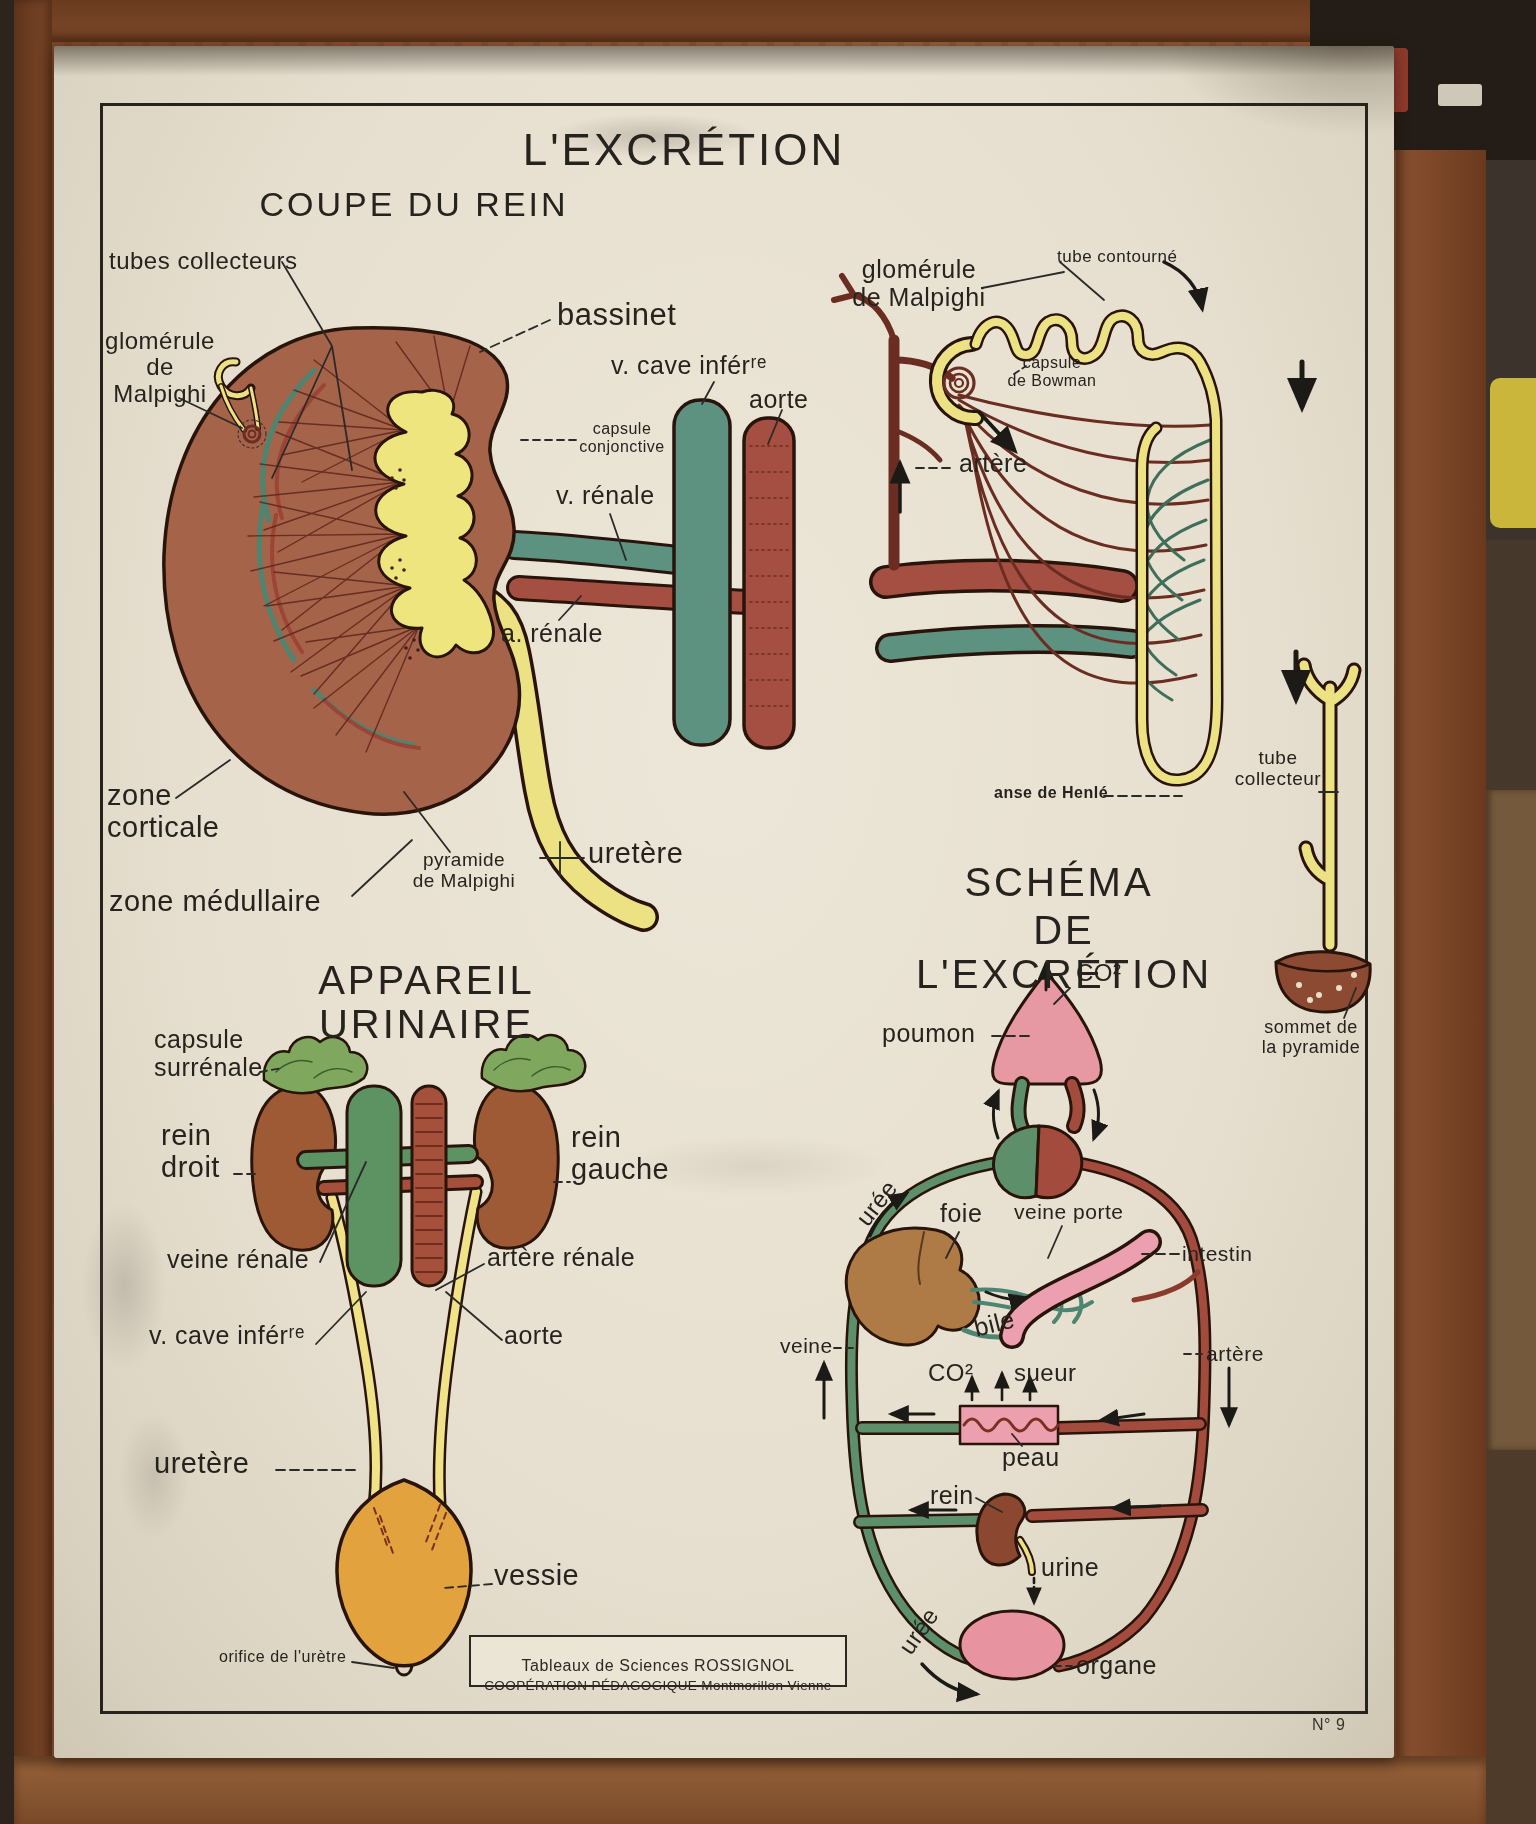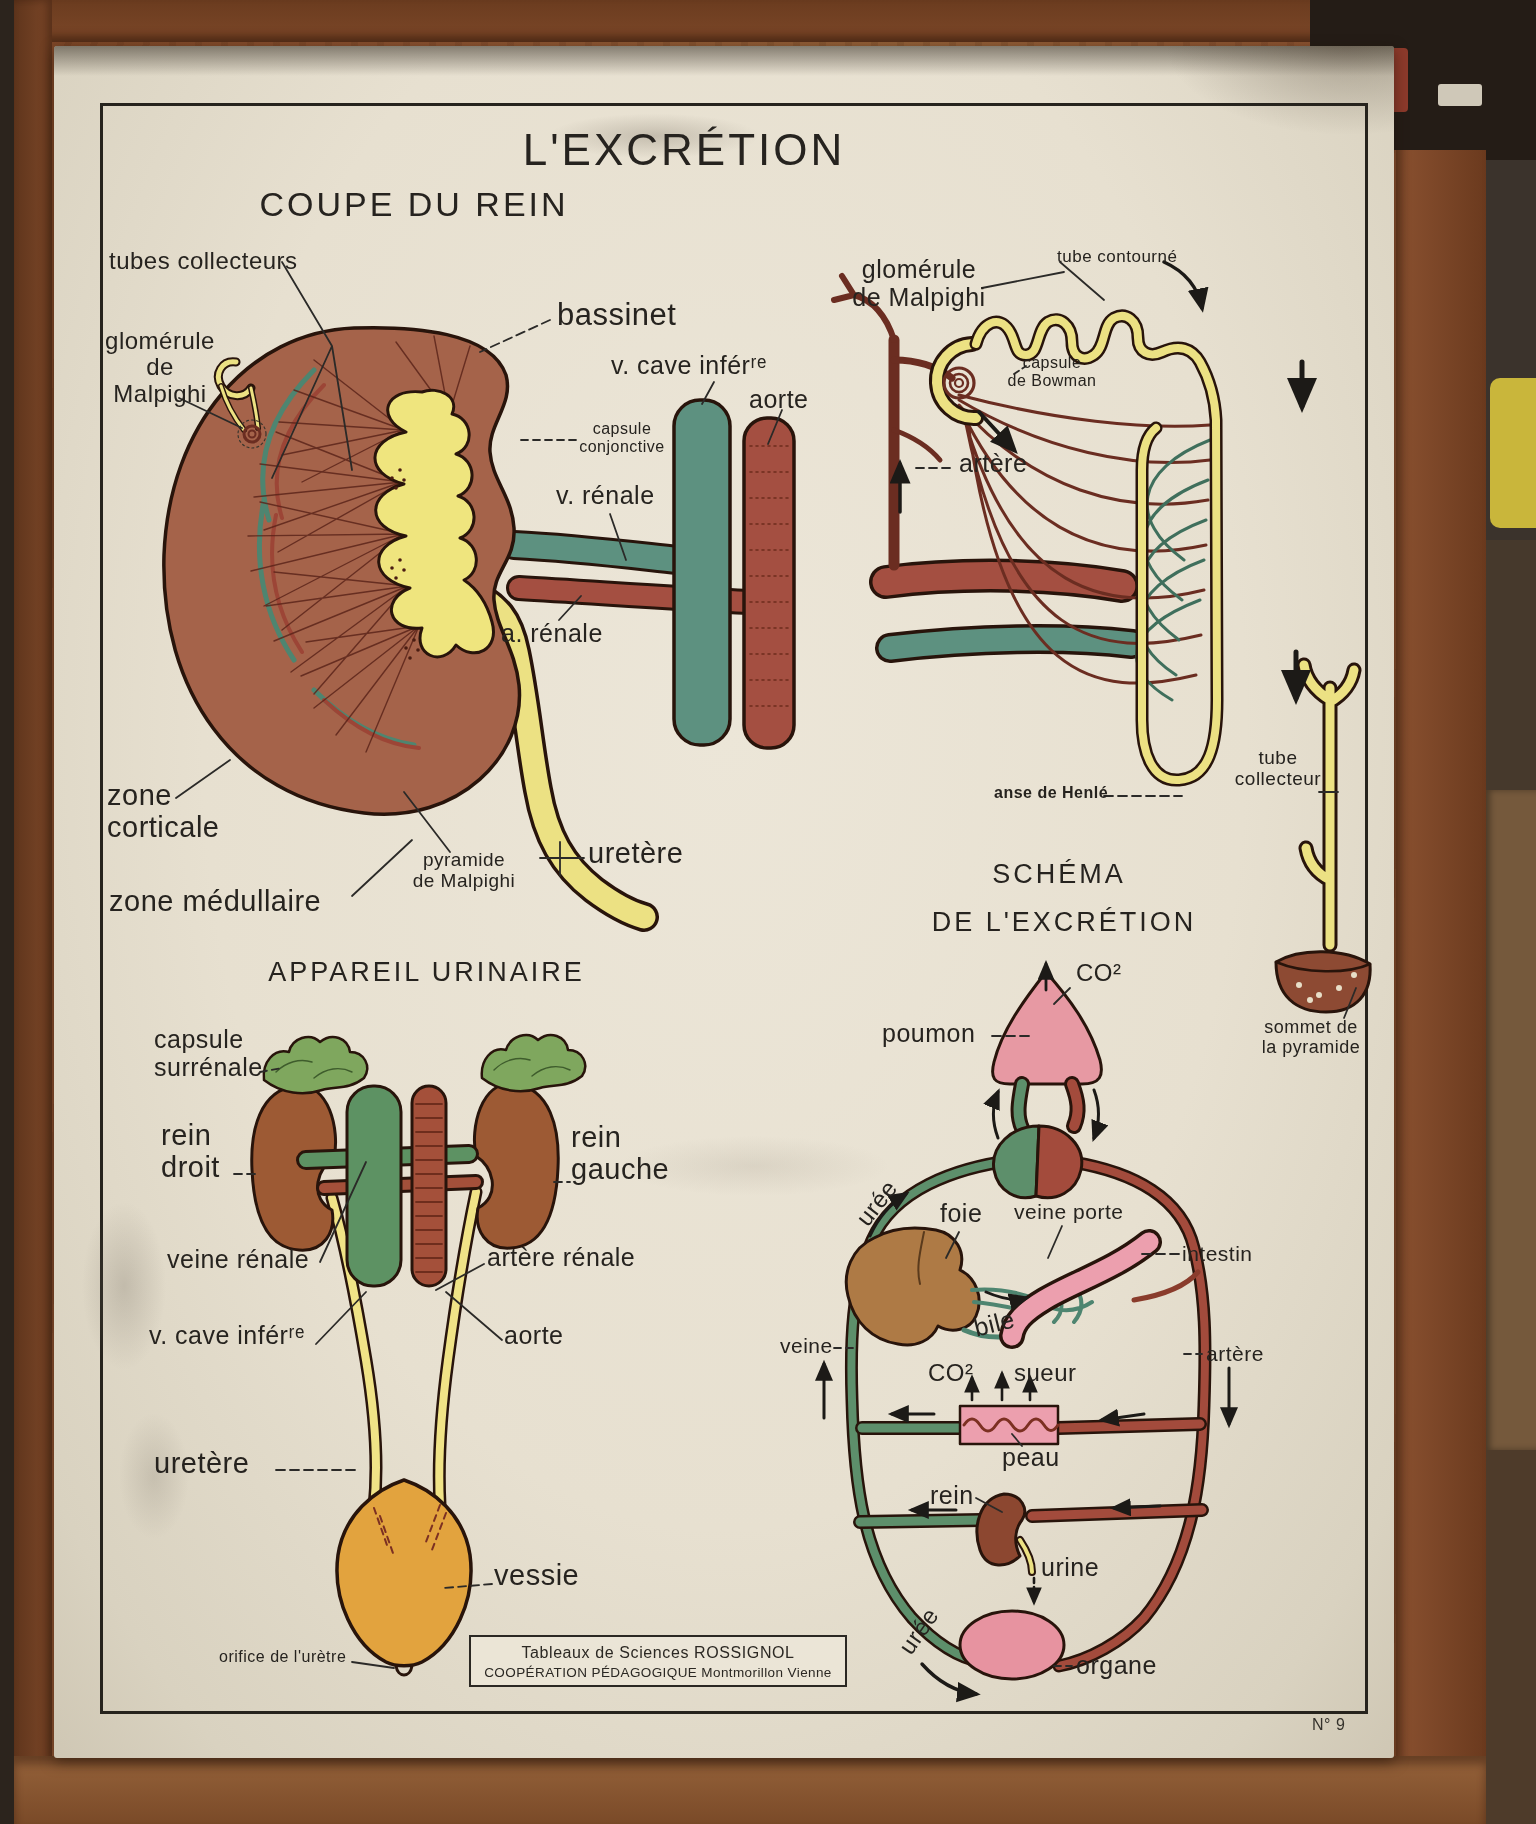--- a/index.html
+++ b/index.html
@@ -46,24 +46,24 @@
      radial-gradient(ellipse 180px 40px at 700px 1120px,rgba(140,130,115,.16),rgba(0,0,0,0) 75%),
      radial-gradient(ellipse 140px 30px at 600px 90px,rgba(90,80,66,.25),rgba(0,0,0,0) 75%);}
   .inner-border{position:absolute;left:86px;top:103px;width:1262px;height:1605px;
     border:3px solid #26231d;}
   svg.art{position:absolute;left:0;top:0;width:1536px;height:1824px;}
   
   .lbl{position:absolute;color:#26231f;white-space:pre-line;line-height:1.1;letter-spacing:.5px;}
   .ttl{letter-spacing:3px;font-weight:400;text-align:center;}
   .ctr{text-align:center;} .fs16{font-size:16px;} .fs17{font-size:17px;} .fs18{font-size:18px;}
   .fs19{font-size:19px;} .fs21{font-size:21px;} .fs24{font-size:24px;} .fs25{font-size:25px;}
-  .fs29{font-size:29px;} .fs31{font-size:31px;} .fs32{font-size:27px;} .fs34{font-size:34px;} .fs44{font-size:44px;}
+  .fs29{font-size:29px;} .fs31{font-size:31px;} .fs32{font-size:40px;} .fs34{font-size:34px;} .fs44{font-size:44px;}
   .rot52{transform:rotate(-52deg);} .rot55{transform:rotate(-55deg);} .rot18{transform:rotate(-14deg);}
   .credit{position:absolute;left:455px;top:1635px;width:378px;height:52px;border:2px solid #2b2823;
-    background:rgba(236,230,216,.85);text-align:center;color:#2b2823;padding-top:7px;box-sizing:border-box;}
+    background:rgba(236,230,216,.85);text-align:center;color:#2b2823;padding-top:20px;box-sizing:border-box;}
   .credit .l1{font-size:16px;letter-spacing:.6px;}
   .credit .l2{font-size:13.5px;letter-spacing:.4px;margin-top:3px;}
 </style>
 </head>
 <body>
 
 <div id="scene">
   <div class="board"></div>
   <div class="frame-top"></div>
   <div class="frame-left"></div>

